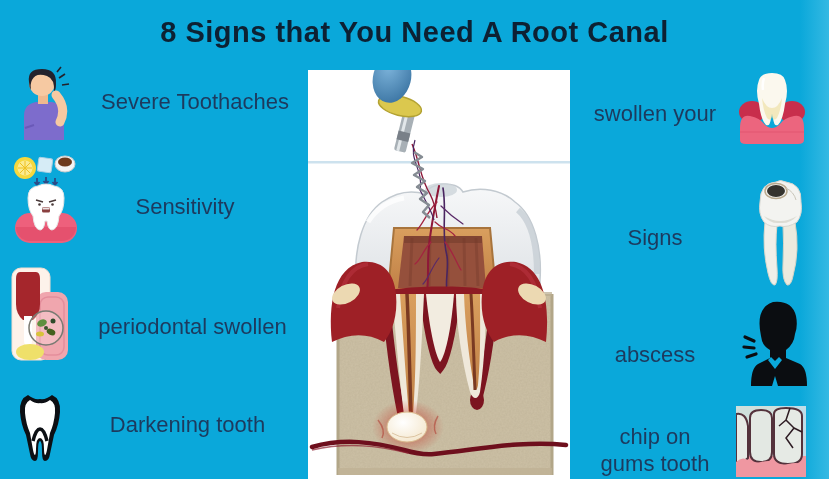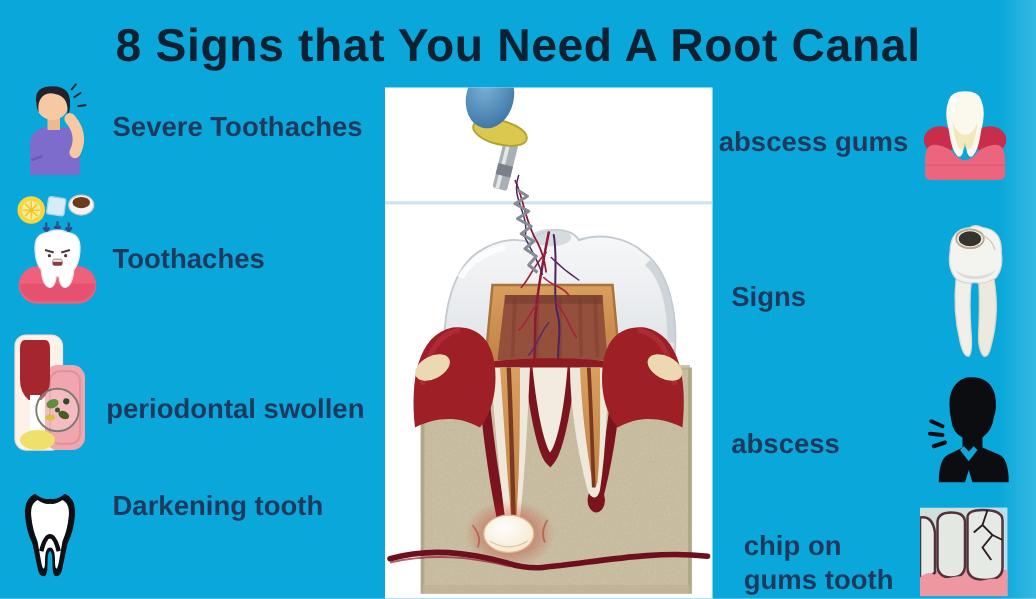--- a/index.html
+++ b/index.html
@@ -4,24 +4,24 @@
 <style>
   html,body{margin:0;padding:0;}
   body{
     width:829px;height:479px;position:relative;overflow:hidden;
     background:linear-gradient(90deg,#0aa8da 0%,#0aa8da 96.5%,#35b9e3 100%);
     font-family:"Liberation Sans", sans-serif;
   }
   .abs{position:absolute;}
   .title{
     position:absolute;left:0;top:16px;width:829px;text-align:center;
-    font-size:37px;font-weight:700;color:#0d2133;letter-spacing:.5px;
+    font-size:29px;font-weight:700;color:#0d2133;letter-spacing:.5px;
   }
   .label{
-    color:#1d3a5e;font-size:22px;font-weight:700;line-height:27px;
+    color:#1d3a5e;font-size:22px;font-weight:400;text-align:center;line-height:27px;
   }
   .panel{
     left:308px;top:70px;width:262px;height:409px;background:#ffffff;
   }
   .icon svg{display:block;}
 </style>
 </head>
 <body>
 
 <div class="title">8 Signs that You Need A Root Canal</div>
@@ -57,21 +57,21 @@
     <rect x="2" y="60" width="62" height="30" rx="15" fill="#ee607c"></rect>
     <path d="M3,74 a14,14 0 0 0 14,14 h32 a14,14 0 0 0 14,-14" fill="#de4663" opacity="0.55"></path>
     <path d="M15,45 Q15,34 25,33 Q33,29 41,33 Q51,34 51,45 Q51,57 46,63 Q45,76 39,77 Q35,77 34,68 L32,68 Q31,77 27,77 Q21,76 20,63 Q15,57 15,45 Z" fill="#ffffff" stroke="#e6e6e6"></path>
     <path d="M23,47 l7,2 M43,47 l-7,2" stroke="#4a3a3a" stroke-width="1.6" fill="none"></path>
     <circle cx="26.5" cy="51.5" r="1.3" fill="#4a3a3a"></circle>
       <circle cx="39.5" cy="51.5" r="1.3" fill="#4a3a3a"></circle>
     <rect x="29" y="54" width="8" height="5.5" rx="1.5" fill="#8a4040"></rect>
     <rect x="29.5" y="54.5" width="7" height="2" fill="#ffffff" opacity="0.85"></rect>
   </svg>
 </div>
-<div class="label abs" style="left:90px;top:193px;width:190px">Toothaches</div>
+<div class="label abs" style="left:90px;top:193px;width:190px">Sensitivity</div>
 
 <div class="icon abs" style="left:10px;top:266px;width:60px;height:96px">
   <svg viewBox="0 0 60 96" width="60" height="96">
     <rect x="2" y="2" width="38" height="92" rx="9" fill="#fdf2ea" stroke="#f3ddd0"></rect>
     <rect x="26" y="26" width="32" height="68" rx="10" fill="#f0a6ae"></rect>
     <rect x="30" y="31" width="24" height="58" rx="8" fill="none" stroke="#e48e9c" stroke-width="1.5"></rect>
     <path d="M10,6 Q6,6 6,13 L6,38 Q6,48 13,54 L23,54 Q30,48 30,38 L30,13 Q30,6 26,6 Z" fill="#a5262c"></path>
     <path d="M14,50 L14,74 Q14,80 18,80 Q22,80 22,74 L22,50 Z" fill="#ffffff"></path>
     <ellipse cx="20" cy="86" rx="14" ry="8" fill="#efe06a"></ellipse>
     <circle cx="36" cy="62" r="17" fill="#ffffff" opacity="0.25"></circle>
@@ -85,23 +85,23 @@
 </div>
 <div class="label abs" style="left:85px;top:313px;width:215px">periodontal swollen</div>
 
 <div class="icon abs" style="left:16px;top:391px;width:48px;height:72px">
   <svg viewBox="0 0 48 72" width="48" height="72">
     <path d="M12,4 Q3,8 4,21 Q5,34 10,44 L14,63 Q15,70 19,70 Q22,70 22,61 Q22,50 24,50 Q26,50 26,61 Q26,70 29,70 Q33,70 34,63 L38,44 Q43,34 44,21 Q45,8 36,4 Q30,9 24,8 Q18,9 12,4 Z" fill="#0c0f14"></path>
     <path d="M14,9 Q8,12 9,22 Q10,33 14,42 L17,59 Q18,64 19,64 Q20,63 20,58 Q20,47 24,47 Q28,47 28,58 Q28,63 29,64 Q30,64 31,59 L34,42 Q38,33 39,22 Q40,12 34,9 Q28,13 24,12 Q20,13 14,9 Z" fill="#ffffff"></path>
     <path d="M17,50 Q20,38 24,38 Q28,38 31,50" fill="none" stroke="#0c0f14" stroke-width="3.5"></path>
   </svg>
 </div>
-<div class="label abs" style="left:90px;top:391px;width:195px">Darkening tooth</div>
-
-<div class="label abs" style="left:575px;top:100px;width:160px">abscess gums</div>
+<div class="label abs" style="left:90px;top:411px;width:195px">Darkening tooth</div>
+
+<div class="label abs" style="left:575px;top:100px;width:160px">swollen your</div>
 <div class="icon abs" style="left:738px;top:70px;width:68px;height:76px">
   <svg viewBox="0 0 68 76" width="68" height="76">
     <ellipse cx="14" cy="42" rx="13" ry="11" fill="#c82e4c"></ellipse>
     <ellipse cx="54" cy="42" rx="13" ry="11" fill="#c82e4c"></ellipse>
     <path d="M21,10 Q23,3 34,3 Q45,3 47,10 Q51,20 47,34 Q45,50 40,55 Q36,57 35,48 Q34.5,44 34,44 Q33.5,44 33,48 Q32,57 28,55 Q23,50 21,34 Q17,20 21,10 Z" fill="#fbf8ee"></path>
     <path d="M24,28 Q28,38 34,38 Q40,38 44,28 Q43,40 39,48 Q35,52 34,46 Q33,52 29,48 Q25,40 24,28 Z" fill="#f0e4b0" opacity="0.8"></path>
     <path d="M26,8 Q24,14 25,20" stroke="#ffffff" stroke-width="2.5" fill="none" opacity="0.9"></path>
     <path d="M2,58 Q2,44 12,46 Q22,48 26,54 Q30,58 34,58 Q38,58 42,54 Q46,48 56,46 Q66,44 66,58 L66,70 Q66,74 60,74 L8,74 Q2,74 2,70 Z" fill="#ec657e"></path>
     <path d="M2,62 h64" stroke="#e05570" stroke-width="1.5" opacity="0.6"></path>
   </svg>

